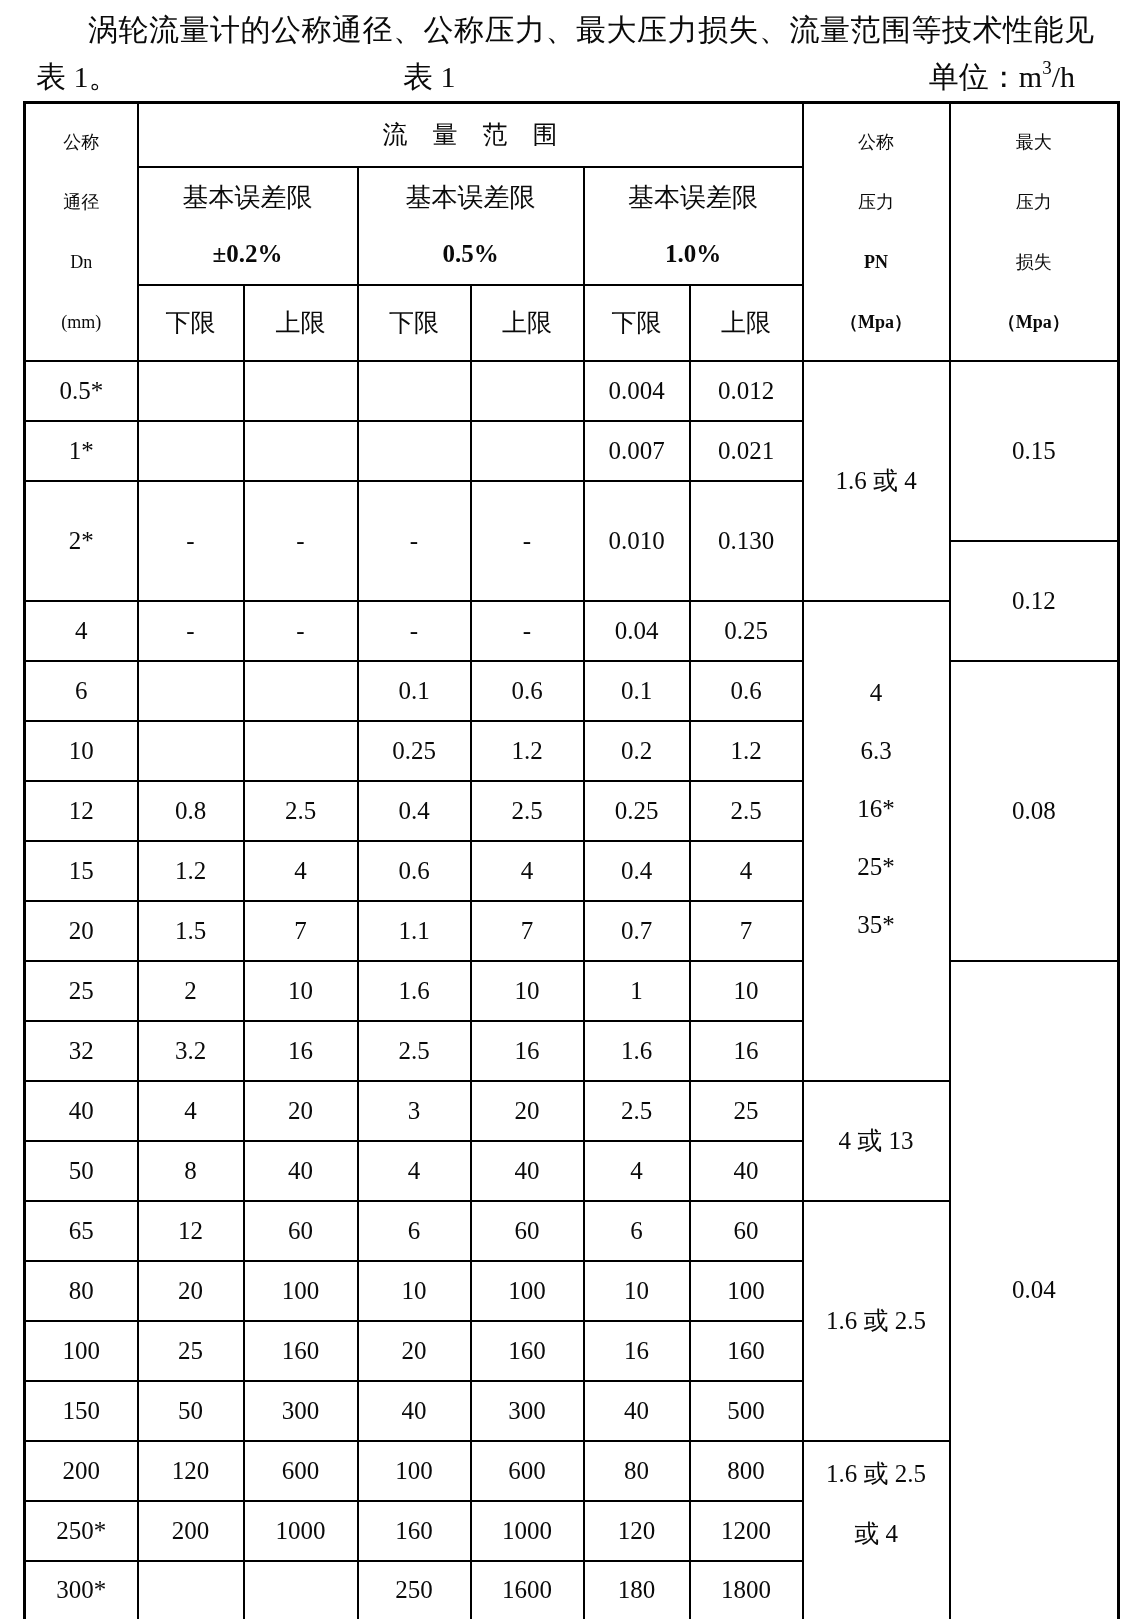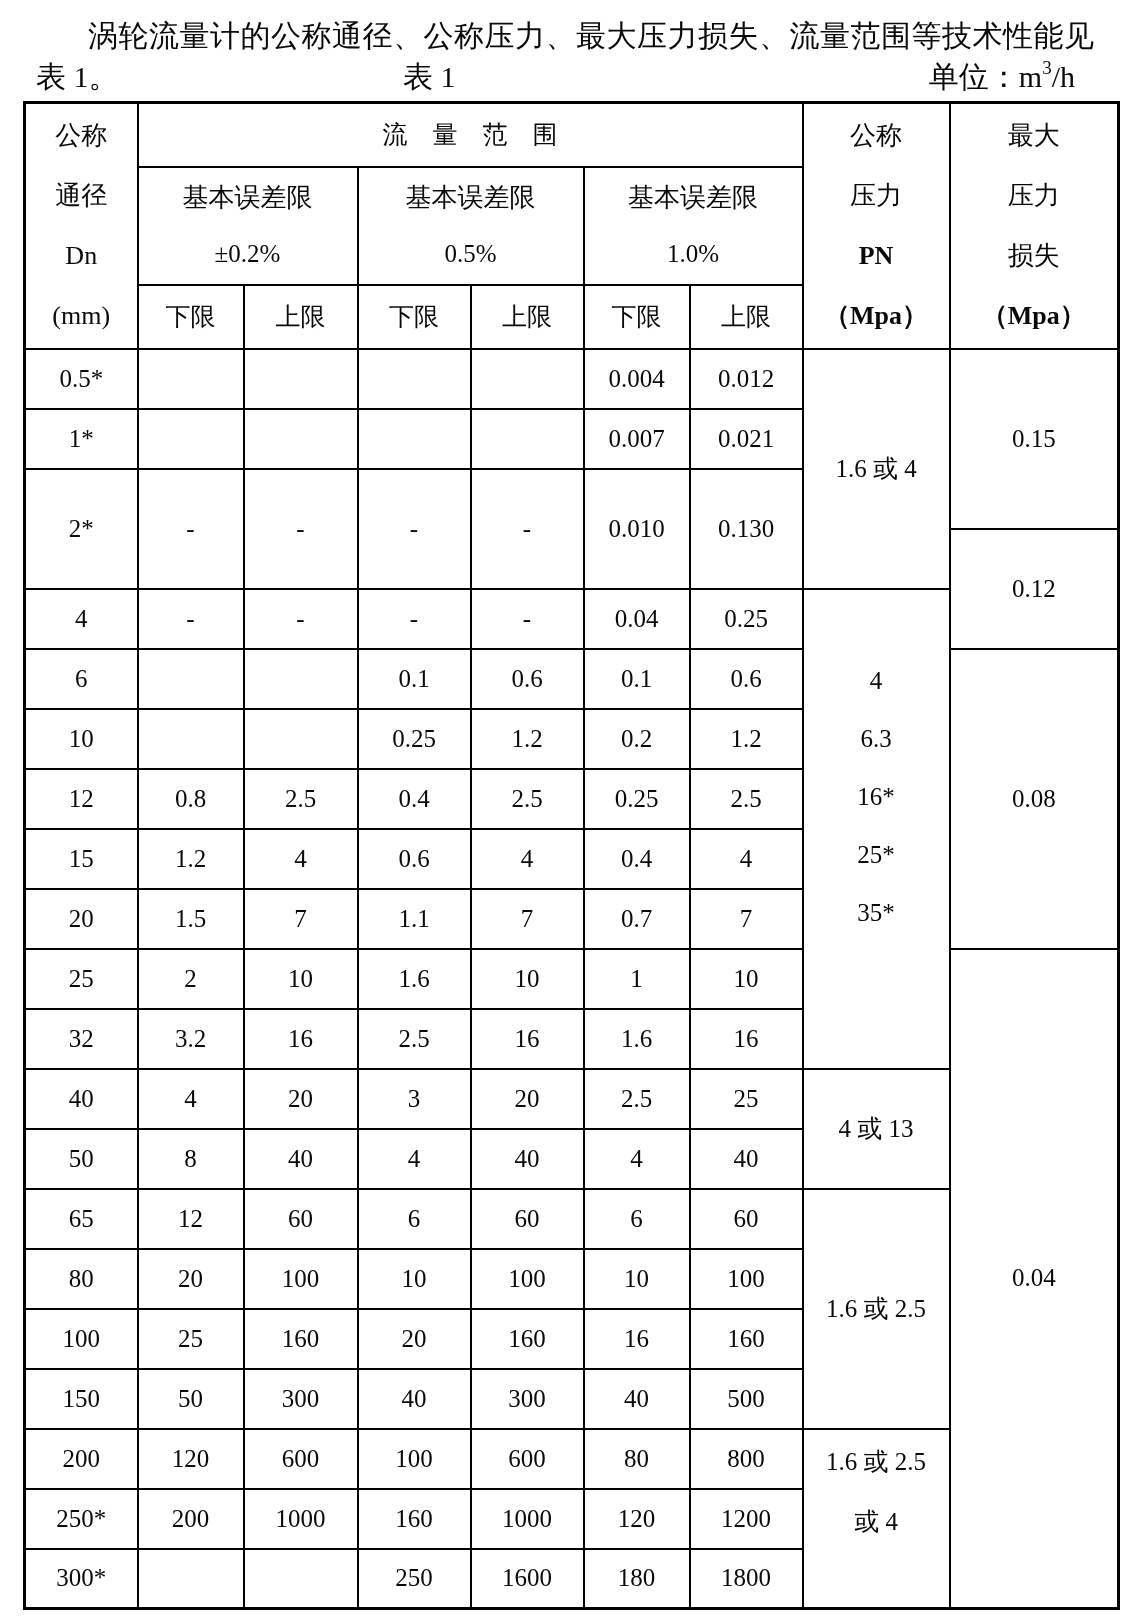--- a/index.html
+++ b/index.html
@@ -2,21 +2,21 @@
 <html><head>
 <meta charset="utf-8">
 <style>
   html, body { margin: 0; padding: 0; background: #ffffff; }
   body {
     width: 1135px; height: 1619px; position: relative; overflow: hidden;
     font-family: "Liberation Serif", "DejaVu Serif", serif;
     color: #0a0a0a;
   }
   .intro-line {
-    position: absolute; left: 88px; top: 16px; width: 1020px;
+    position: absolute; left: 88px; top: 10px; width: 1020px;
     font-size: 30px; letter-spacing: 0.5px; white-space: nowrap;
   }
   .caption-row { position: absolute; left: 0; top: 57px; width: 1120px; height: 40px; font-size: 30px; }
   .caption-left  { position: absolute; left: 36px; top: 0; }
   .caption-center{ position: absolute; left: 403px; top: 0; }
   .caption-right { position: absolute; right: 45px; top: 0; white-space: nowrap; }
   .caption-right .unit-value { }
   .caption-right sup { font-size: 19px; position: relative; top: -2px; }
 
   table.spec {
@@ -25,27 +25,27 @@
     border: 3px solid #000;
   }
   .spec th, .spec td {
     border: 2px solid #000; padding: 0; margin: 0;
     text-align: center; vertical-align: middle;
     font-weight: normal; font-size: 25px; color: #0a0a0a;
     overflow: hidden;
   }
   .spec thead tr.h1 { height: 64px; }
   .spec thead tr.h2 { height: 118px; padding-left: 8px; }
-  .spec thead tr.h3 { height: 64px; }
+  .spec thead tr.h3 { height: 76px; }
   .spec tbody tr { height: 60px; }
 
-  .hdr-lines div { line-height: 60px; font-size: 26px; }
+  .hdr-lines div { line-height: 60px; font-size: 18px; }
   .flow-title { font-size: 26px; }
   .grp div.grp-name { line-height: 56px; font-size: 26px; }
-  .grp div.grp-pct  { line-height: 56px; font-size: 25px; font-weight: normal; }
+  .grp div.grp-pct  { line-height: 56px; font-size: 25px; font-weight: bold; }
   .limit-cell { font-size: 26px; }
   .bold { font-weight: bold; }
 
   td.pn-cell { font-size: 25px; border-radius: 21px; }
   td.pn-cell div { line-height: 58px; }
   td.pn-tall { vertical-align: top; padding-top: 62px; }
   td.pn-two  { vertical-align: top; padding-top: 2px; }
   td.pn-two div { line-height: 60px; }
   td.loss-cell { font-size: 25px; }
 </style>

